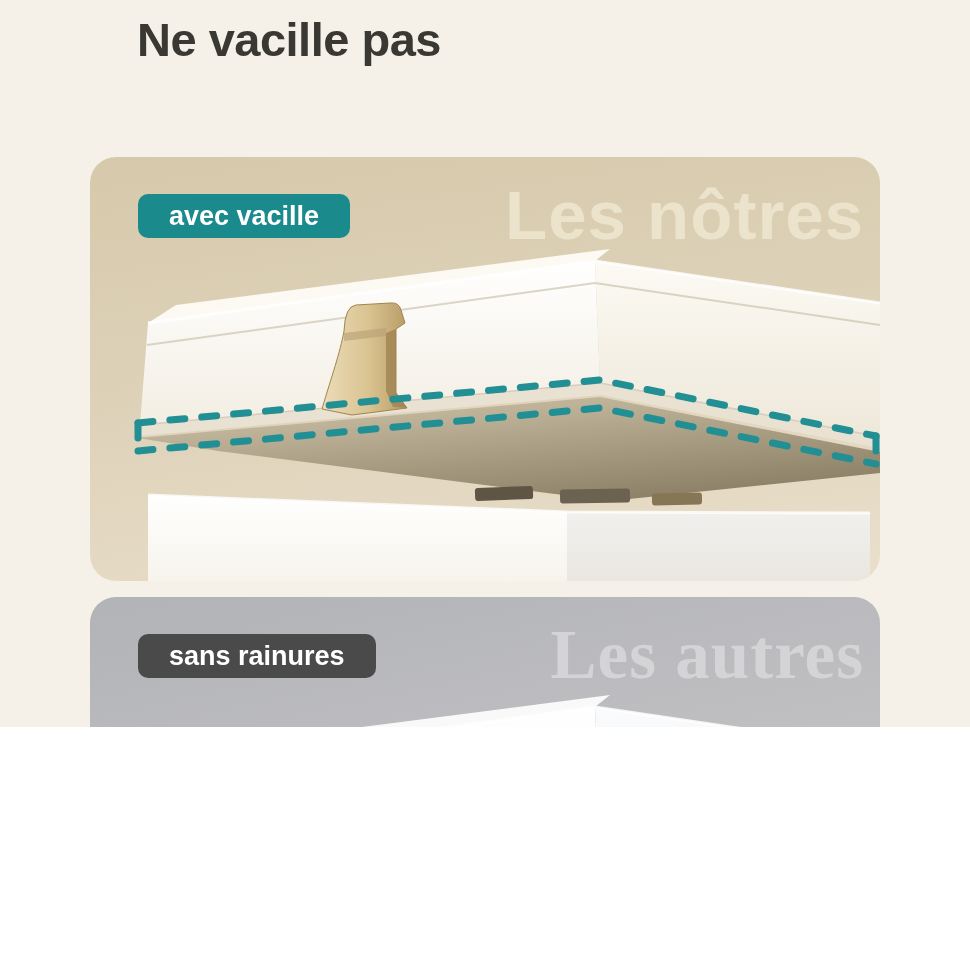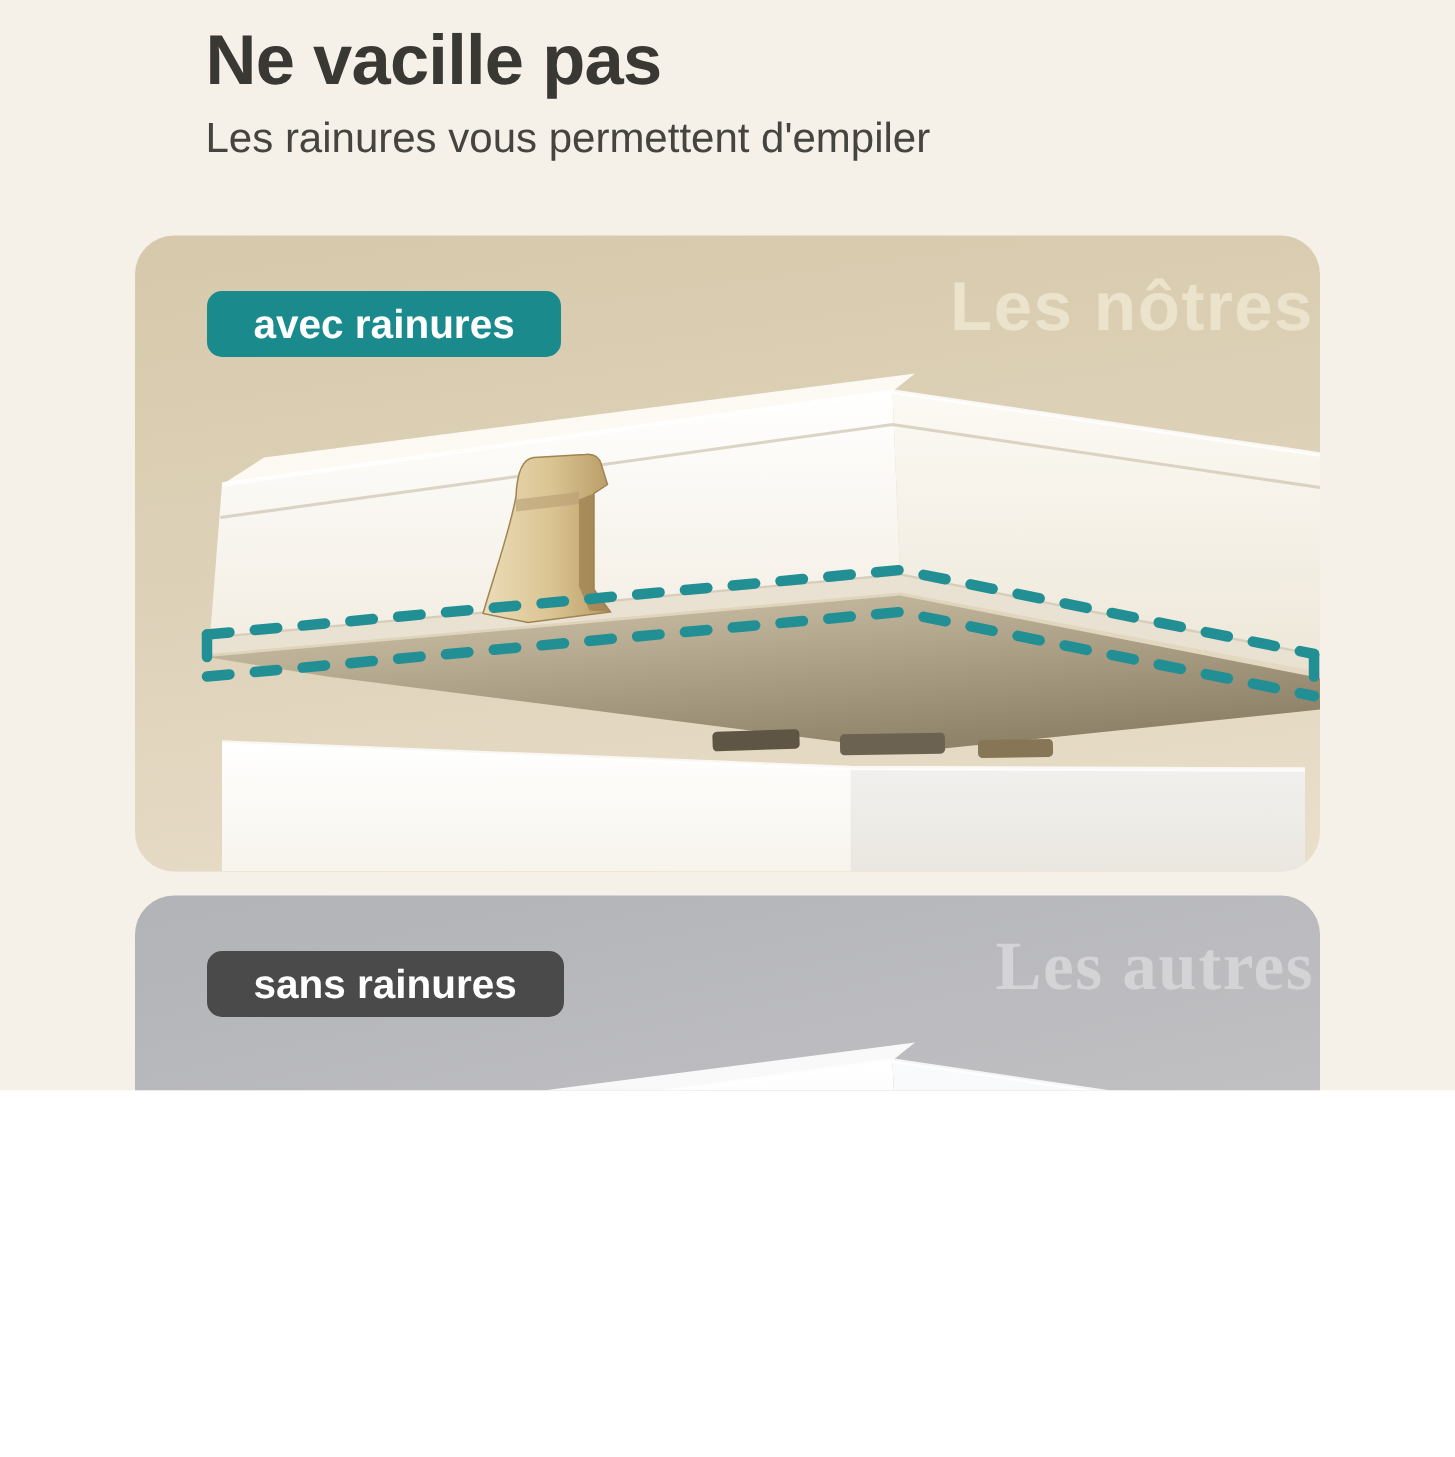--- a/index.html
+++ b/index.html
@@ -19,43 +19,42 @@
   }
   .panel-ours{
     top:157px; height:424px; border-radius:26px;
     background:linear-gradient(172deg,#d6c9ab 0%,#ddd1b8 45%,#eadfcb 100%);
   }
   .panel-others{
     top:597px; height:374px; border-radius:26px 26px 0 0;
     background:linear-gradient(168deg,#b2b3b7 0%,#bfbfc2 50%,#cccccc 100%);
   }
   .watermark{
-    position:absolute; top:24px; right:4px; white-space:nowrap;
-    font-size:46px; font-weight:bold; letter-spacing:1px; line-height:1;
+    position:absolute; top:24px; right:16px; white-space:nowrap;
+    font-size:69px; font-weight:bold; letter-spacing:1px; line-height:1;
   }
   .wm-ours{color:#ece3cc;}
   .wm-others{color:#d4d4d6;font-family:Liberation Serif, serif;}
   .badge{
     position:absolute; left:48px; top:37px; height:44px; line-height:44px;
     padding:0 31px; border-radius:10px; color:#ffffff;
     font-size:27px; font-weight:bold; white-space:nowrap;
   }
   .scene{position:absolute; left:0; top:0;}
   .scene-others{top:6px;}
   .dashes{fill:none; stroke-width:7; stroke-linecap:round; stroke-dasharray:15 17;}
   .dashes polyline,.dashes line{fill:none;}
 </style>
 </head>
 <body>
 
 <div class="page">
 
   <header class="hdr">
     <h1>Ne vacille pas</h1>
-    <p class="sub">Les rainures vous permettent d'empiler</p>
   </header>
 
   <section class="panel panel-ours">
     <div class="watermark wm-ours">Les nôtres</div>
 
     <svg class="scene scene-ours" viewBox="0 0 790 424" width="790" height="424" aria-hidden="true">
       <defs>
         <linearGradient id="o-under" x1="0" y1="0" x2="0.6" y2="1">
           <stop offset="0" stop-color="#d3c7ae"></stop>
             <stop offset="1" stop-color="#8e8268"></stop>
@@ -112,21 +111,21 @@
       </g>
 
       <g class="dashes" style="stroke: rgb(33, 143, 148);">
         <polyline points="48,266 510,223 786,279"></polyline>
         <polyline points="48,294 510,251 786,307"></polyline>
         <line x1="48" y1="266" x2="48" y2="294"></line>
         <line x1="786" y1="279" x2="786" y2="307"></line>
       </g>
     </svg>
 
-    <div class="badge" style="background: rgb(26, 138, 141);">avec rainures</div>
+    <div class="badge" style="background: rgb(26, 138, 141);">avec vacille</div>
   </section>
 
   <section class="panel panel-others">
     <div class="watermark wm-others">Les autres</div>
 
     <svg class="scene scene-others" viewBox="0 0 790 424" width="790" height="424" aria-hidden="true">
       <defs>
         <linearGradient id="t-under" x1="0" y1="0" x2="0.6" y2="1">
           <stop offset="0" stop-color="#bcbcbe"></stop>
             <stop offset="1" stop-color="#636366"></stop>

